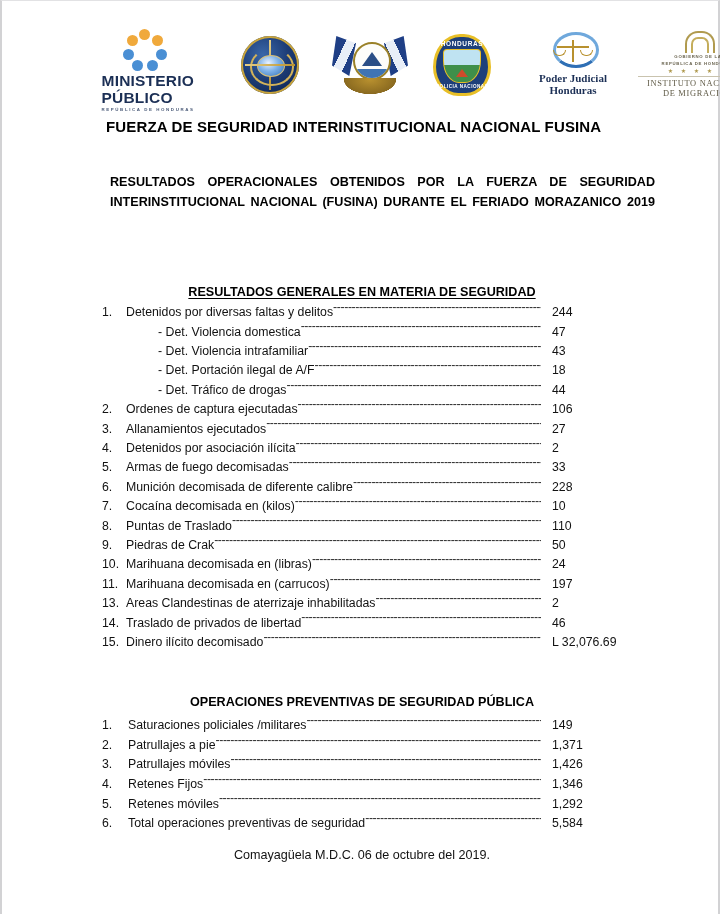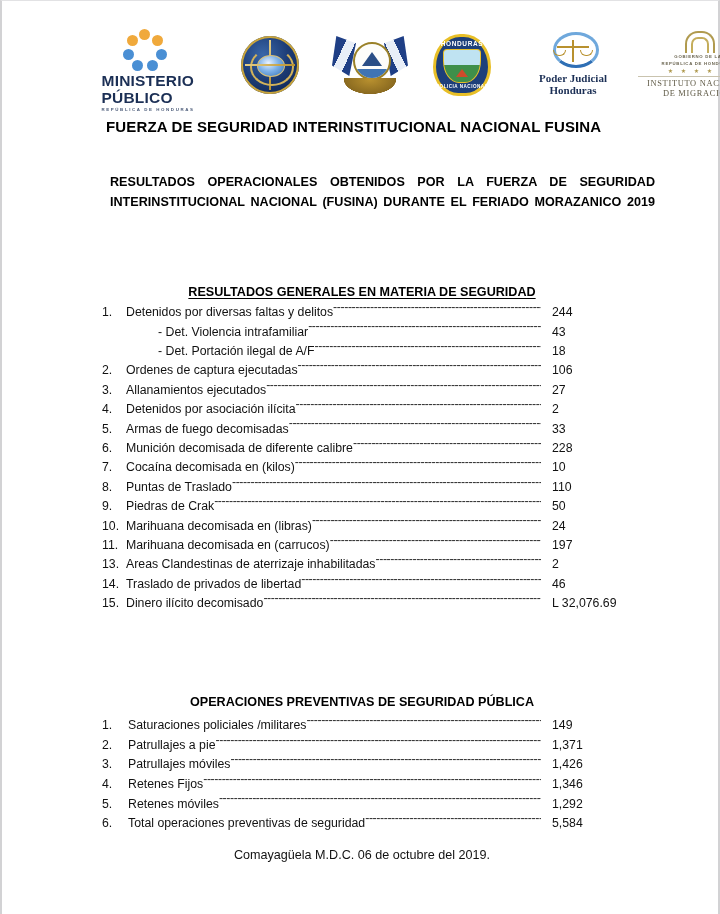--- a/index.html
+++ b/index.html
@@ -458,29 +458,41 @@
     <div class="list general">
 
       <div class="row">
         <span class="num">1.</span>
         <span class="lbl">Detenidos por diversas faltas y delitos</span>
         <span class="leader"></span>
         <span class="val">244</span>
       </div>
       <div class="row sub">
         <span class="num"></span>
+        <span class="lbl">- Det. Violencia domestica</span>
+        <span class="leader"></span>
+        <span class="val">47</span>
+      </div>
+      <div class="row sub">
+        <span class="num"></span>
         <span class="lbl">- Det. Violencia intrafamiliar</span>
         <span class="leader"></span>
         <span class="val">43</span>
       </div>
       <div class="row sub">
         <span class="num"></span>
         <span class="lbl">- Det. Portación ilegal de A/F</span>
         <span class="leader"></span>
         <span class="val">18</span>
+      </div>
+      <div class="row sub">
+        <span class="num"></span>
+        <span class="lbl">- Det. Tráfico de drogas</span>
+        <span class="leader"></span>
+        <span class="val">44</span>
       </div>
       <div class="row">
         <span class="num">2.</span>
         <span class="lbl">Ordenes de captura ejecutadas</span>
         <span class="leader"></span>
         <span class="val">106</span>
       </div>
       <div class="row">
         <span class="num">3.</span>
         <span class="lbl">Allanamientos ejecutados</span>

